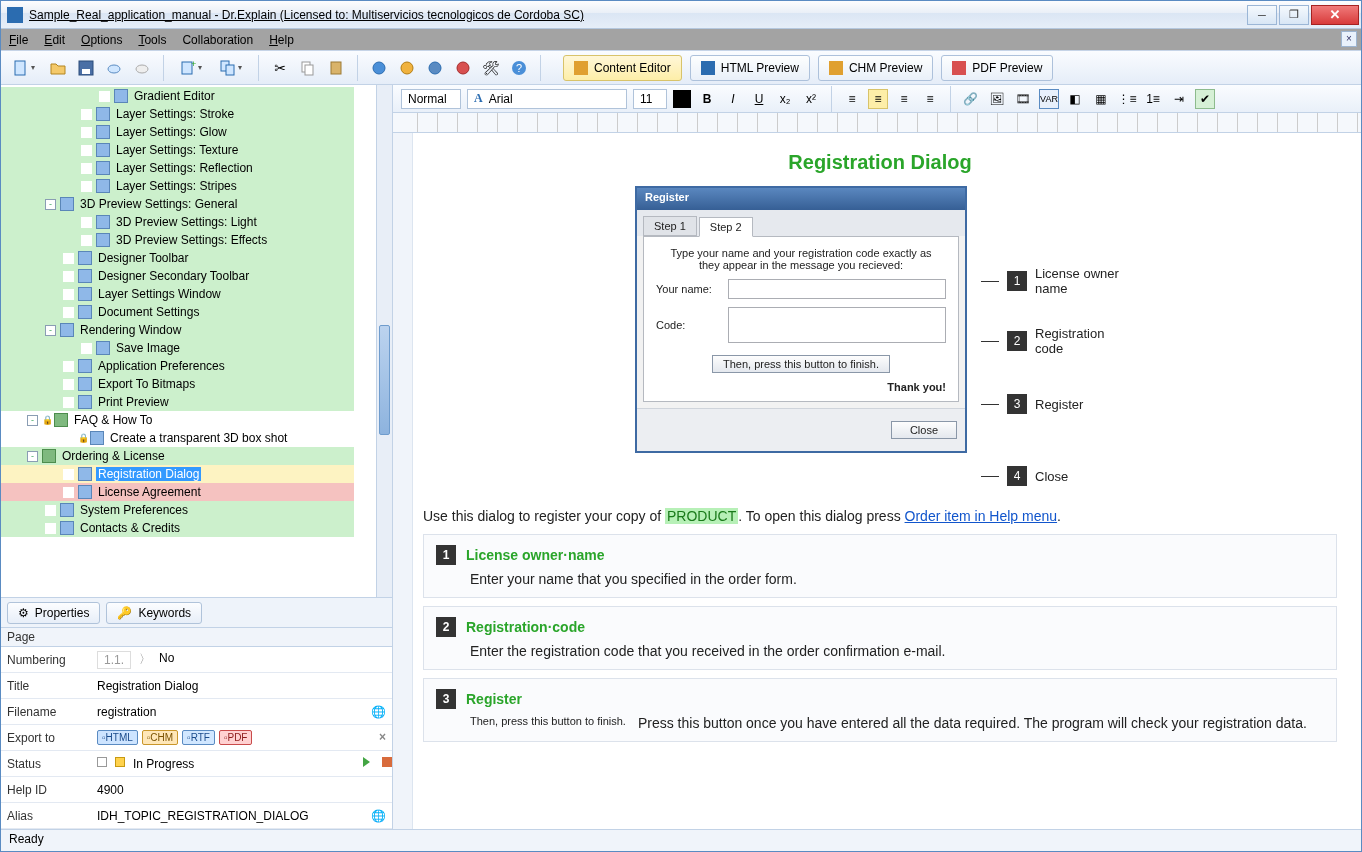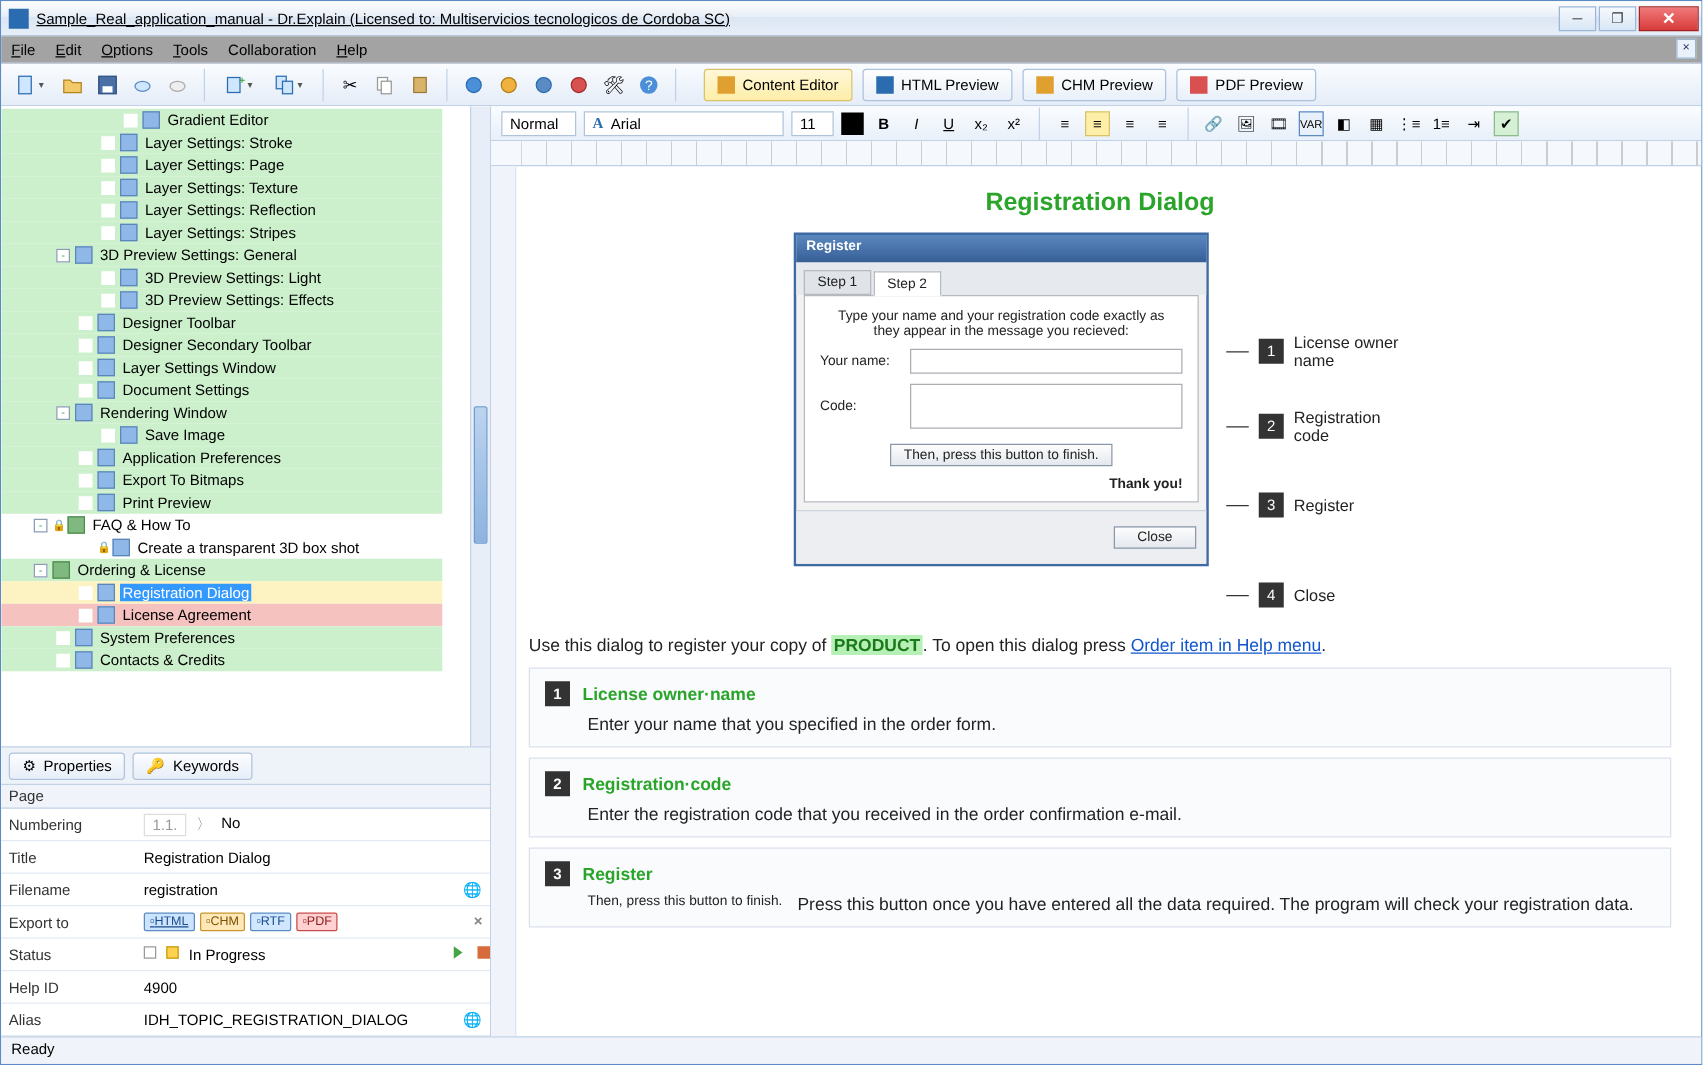--- a/index.html
+++ b/index.html
@@ -39,26 +39,26 @@
 .tree .row.sel .lbl { background: #3399ff; color: #fff; }
 .tree .row.bg-green { background: #ccf0cc; }
 .tree .row.bg-yellow { background: #fdf3c2; }
 .tree .row.bg-red { background: #f5c2c0; }
 .tree-scroll { width: 16px; background: #e8eef7; border-left: 1px solid #c2d2e6; position: relative; }
 .tree-scroll .thumb { position: absolute; left: 2px; right: 2px; top: 240px; height: 110px; background: linear-gradient(#bcd3ef,#8db3de); border: 1px solid #6f9ccd; border-radius: 2px; }
 .proptabs { height: 30px; border-top: 1px solid #c2d2e6; display: flex; align-items: center; padding: 3px 6px; gap: 6px; background: #eef3fa; }
 .proptab { height: 22px; border: 1px solid #b0c3da; background: linear-gradient(#fcfdff,#e7eef8); padding: 0 10px; display: flex; align-items: center; gap: 6px; font-size: 12px; border-radius: 3px; }
 .propgrid { font-size: 12px; }
 .propgrid .phead { height: 20px; background: #f0f4fa; border-top: 1px solid #c2d2e6; border-bottom: 1px solid #c2d2e6; padding: 2px 6px; color: #333; }
-.propgrid .prow { height: 26px; display: flex; align-items: center; border-bottom: 1px solid #e3e9f2; gap: 18px; }
+.propgrid .prow { height: 26px; display: flex; align-items: center; border-bottom: 1px solid #e3e9f2; }
 .propgrid .plabel { width: 90px; padding-left: 6px; color: #333; }
 .propgrid .pval { flex: 1; padding-left: 6px; display: flex; align-items: flex-start; gap: 4px; }
 .propgrid input { border: none; font-size: 12px; width: 100%; outline: none; }
 .badge { font-size: 10px; padding: 1px 4px; border: 1px solid #888; border-radius: 2px; background: #eef; }
-.badge.html { background:#cde4ff; border-color:#5a8bc2; color:#1a4b8c;text-decoration:underline;}
+.badge.html { background:#cde4ff; border-color:#5a8bc2; color:#1a4b8c;}
 .badge.chm { background:#ffe7b8; border-color:#c9962b; color:#7a5200;}
 .badge.rtf { background:#d1e7ff; border-color:#5a8bc2; color:#1a4b8c;}
 .badge.pdf { background:#ffd1d1; border-color:#c94b4b; color:#8c1a1a;}
 .right { flex: 1; display: flex; flex-direction: column; min-width: 0; }
 .fmtbar { height: 28px; border-bottom: 1px solid #c2d2e6; background: linear-gradient(#fafcff,#e9f0f9); display: flex; align-items: center; padding: 0 8px; gap: 6px; font-size: 12px; }
 .fmtbar .sel { height: 20px; border: 1px solid #b0c3da; background: #fff; padding: 1px 6px; display: flex; align-items: center; min-width: 60px; }
 .fmtbar .sel.font { min-width: 160px; gap: 6px; }
 .fmtbar .sw { width: 18px; height: 18px; background: #000; }
 .fbtn { width: 20px; height: 20px; display: inline-flex; align-items: center; justify-content: center; font-size: 12px; }
 .fbtn.act { border: 1px solid #d8c36a; background:#fdeea8; }
@@ -79,21 +79,21 @@
 .dlg .dlg-row label { width: 72px; font-size: 11px; }
 .dlg .dlg-row .inp { flex: 1; height: 20px; border: 1px solid #abadb3; background: #fff; }
 .dlg .dlg-row .inp.big { height: 36px; }
 .dlg .dlg-btn { display: inline-block; padding: 2px 10px; border: 1px solid #8a97a8; background: linear-gradient(#fdfdfd,#e4e8ee); font-size: 11px; margin: 4px 0; }
 .dlg .dlg-foot { background: #eceef2; border-top: 1px solid #cfd4db; padding: 8px; text-align: right; }
 .callouts { display: flex; flex-direction: column; gap: 20px; padding-top: 64px; font-size: 13px; }
 .co { display: flex; align-items: center; gap: 8px; }
 .co .line { width: 18px; height: 1px; background: #333; }
 .num { width: 20px; height: 20px; background: #333; color: #fff; font-size: 12px; display: inline-flex; align-items: center; justify-content: center; }
 .para { margin: 8px 0; line-height: 1.45; }
-.product-hl { background: #b7f0b7; color: #1a7a1a; padding: 0 2px; font-weight: bold; }
+.product-hl { background: #b7f0b7; color: #1a7a1a; padding: 0 2px; }
 a.link { color: #1155cc; text-decoration: underline; }
 .section { border: 1px solid #dce2eb; background: #fafbfd; margin: 8px 0; padding: 10px 12px; }
 .section .shead { display: flex; align-items: center; gap: 10px; color: #2aa52a; font-weight: bold; margin-bottom: 6px; }
 .section .sbody { margin-left: 34px; font-size: 14px; }
 .status { height: 22px; border-top: 1px solid #c2d2e6; background: #f0f4fa; font-size: 12px; padding: 2px 8px; }
 svg.ico16 { width:16px; height:16px; }
 .sq { width:10px;height:10px;display:inline-block;border:1px solid #999;background:#fff;margin-right:4px;}
 .sq.y { background:#ffd24d;border-color:#c79a12;}
 .tri { width:0;height:0;border-top:5px solid transparent;border-bottom:5px solid transparent;border-left:7px solid #43a543;display:inline-block;margin:0 4px;}
 .stop { width:10px;height:10px;background:#d86b3c;display:inline-block;margin-left:4px;}
@@ -239,21 +239,21 @@
             <div class="row bg-green">
               <span class="pad" style="width: 80px;"></span>
               <span class="exp blank"></span>
               <span class="ico"></span>
               <span class="lbl">Layer Settings: Stroke</span>
             </div>
             <div class="row bg-green">
               <span class="pad" style="width: 80px;"></span>
               <span class="exp blank"></span>
               <span class="ico"></span>
-              <span class="lbl">Layer Settings: Page</span>
+              <span class="lbl">Layer Settings: Glow</span>
             </div>
             <div class="row bg-green">
               <span class="pad" style="width: 80px;"></span>
               <span class="exp blank"></span>
               <span class="ico"></span>
               <span class="lbl">Layer Settings: Texture</span>
             </div>
             <div class="row bg-green">
               <span class="pad" style="width: 80px;"></span>
               <span class="exp blank"></span>

